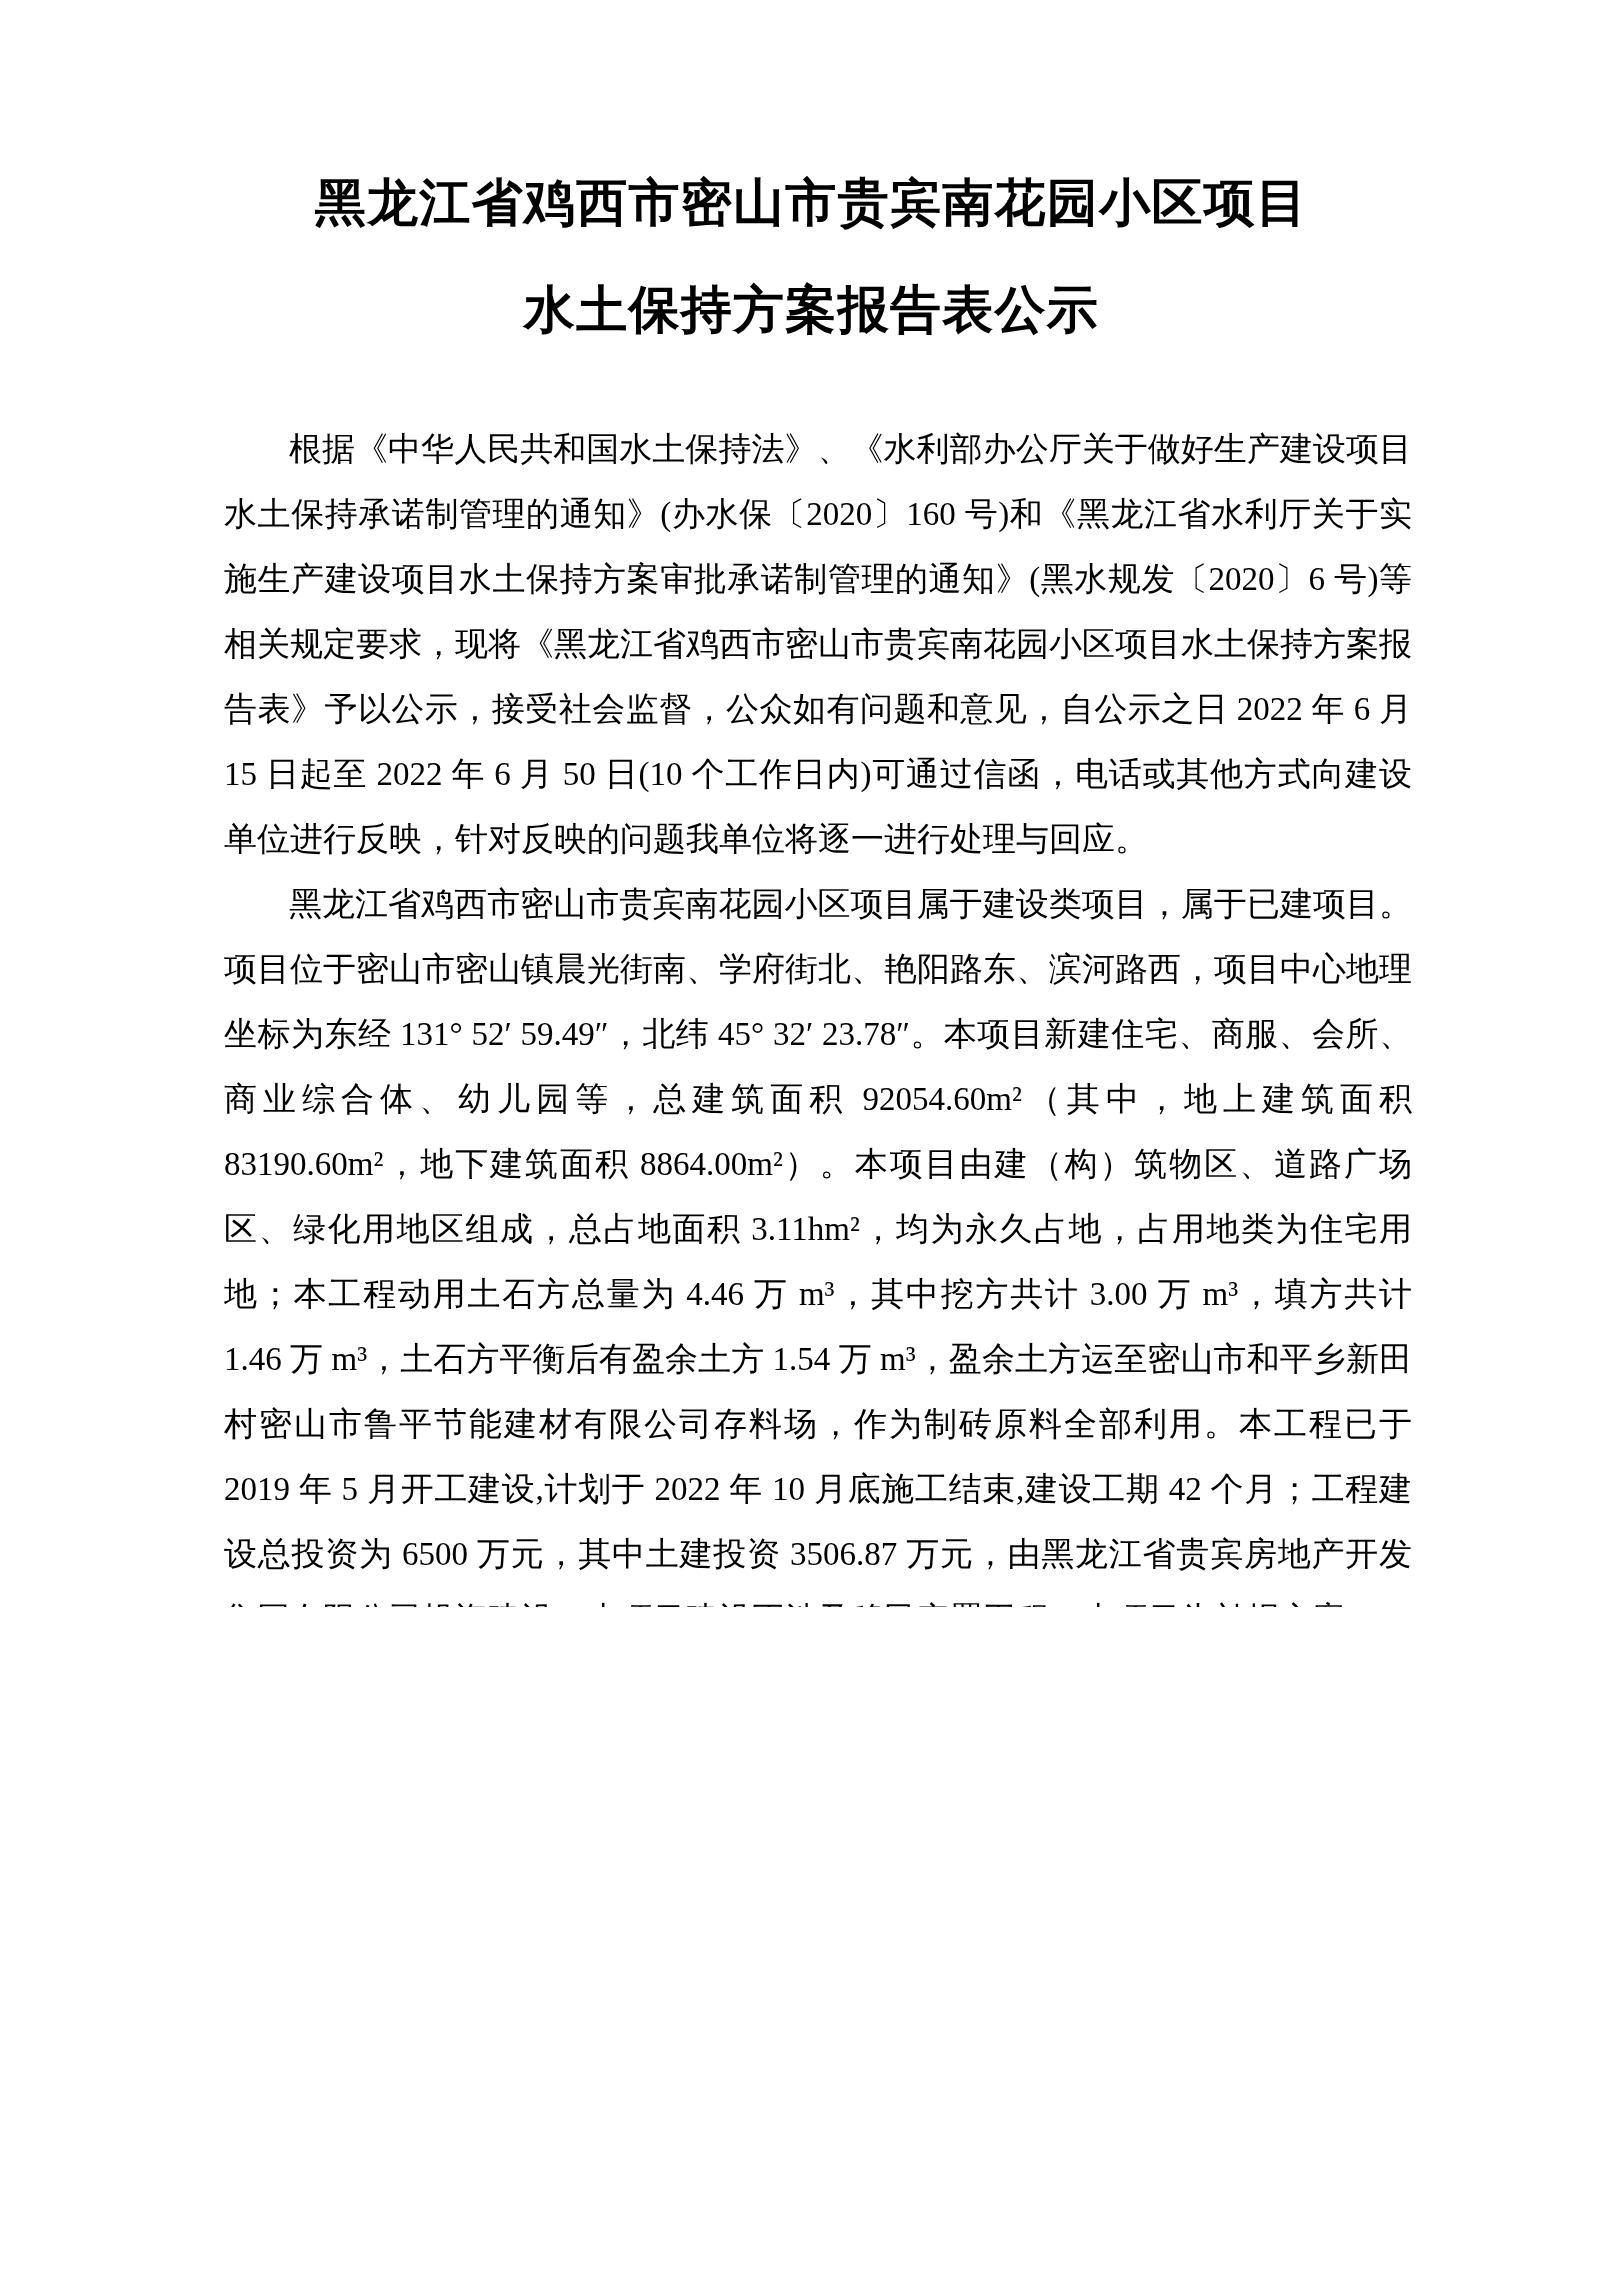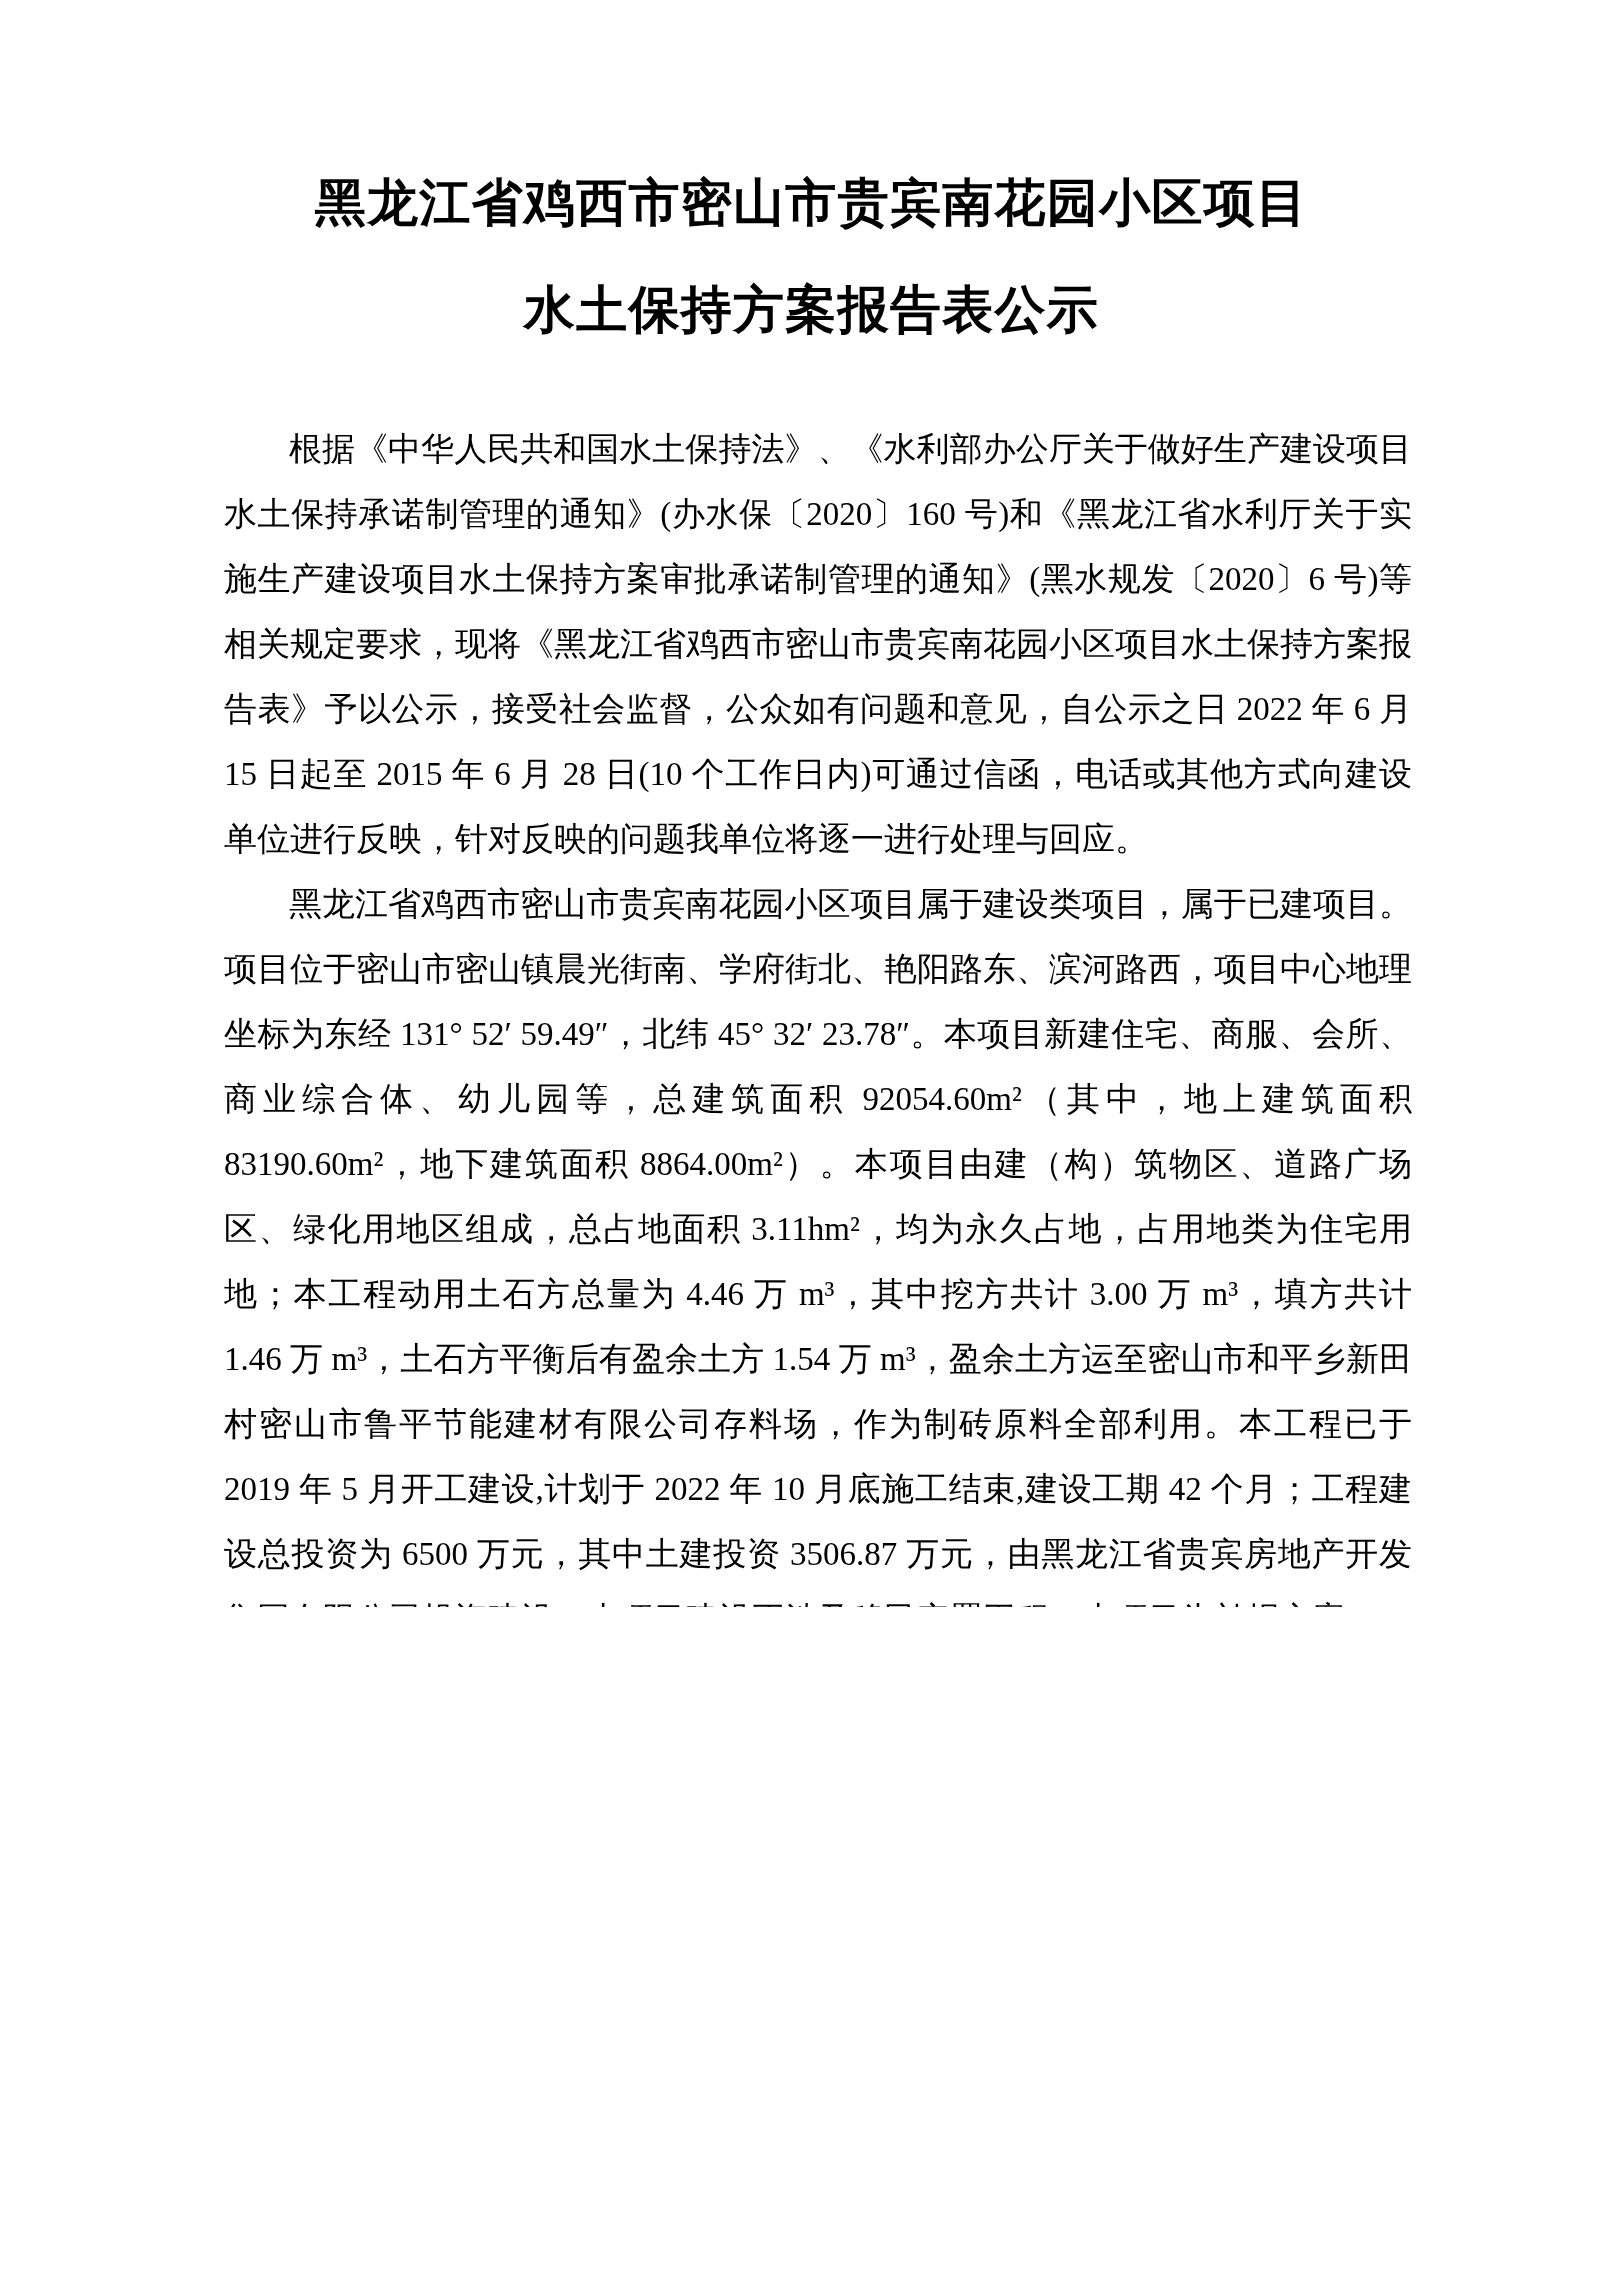--- a/index.html
+++ b/index.html
@@ -61,20 +61,20 @@
 <body>
 
 <div class="page">
 
   <h1 class="title">
     <span class="title-line">黑龙江省鸡西市密山市贵宾南花园小区项目</span>
     <span class="title-line">水土保持方案报告表公示</span>
   </h1>
 
   <div class="body-text">
-    <p class="para indent">根据《中华人民共和国水土保持法》、《水利部办公厅关于做好生产建设项目水土保持承诺制管理的通知》(办水保〔2020〕160 号)和《黑龙江省水利厅关于实施生产建设项目水土保持方案审批承诺制管理的通知》(黑水规发〔2020〕6 号)等相关规定要求，现将《黑龙江省鸡西市密山市贵宾南花园小区项目水土保持方案报告表》予以公示，接受社会监督，公众如有问题和意见，自公示之日 2022 年 6 月 15 日起至 2015 年 6 月 28 日(10 个工作日内)可通过信函，电话或其他方式向建设单位进行反映，针对反映的问题我单位将逐一进行处理与回应。</p>
+    <p class="para indent">根据《中华人民共和国水土保持法》、《水利部办公厅关于做好生产建设项目水土保持承诺制管理的通知》(办水保〔2020〕160 号)和《黑龙江省水利厅关于实施生产建设项目水土保持方案审批承诺制管理的通知》(黑水规发〔2020〕6 号)等相关规定要求，现将《黑龙江省鸡西市密山市贵宾南花园小区项目水土保持方案报告表》予以公示，接受社会监督，公众如有问题和意见，自公示之日 2022 年 6 月 15 日起至 2022 年 6 月 50 日(10 个工作日内)可通过信函，电话或其他方式向建设单位进行反映，针对反映的问题我单位将逐一进行处理与回应。</p>
     <p class="para indent">黑龙江省鸡西市密山市贵宾南花园小区项目属于建设类项目，属于已建项目。项目位于密山市密山镇晨光街南、学府街北、艳阳路东、滨河路西，项目中心地理坐标为东经 131° 52′ 59.49″，北纬 45° 32′ 23.78″。本项目新建住宅、商服、会所、商业综合体、幼儿园等，总建筑面积 92054.60m²（其中，地上建筑面积 83190.60m²，地下建筑面积 8864.00m²）。本项目由建（构）筑物区、道路广场区、绿化用地区组成，总占地面积 3.11hm²，均为永久占地，占用地类为住宅用地；本工程动用土石方总量为 4.46 万 m³，其中挖方共计 3.00 万 m³，填方共计 1.46 万 m³，土石方平衡后有盈余土方 1.54 万 m³，盈余土方运至密山市和平乡新田村密山市鲁平节能建材有限公司存料场，作为制砖原料全部利用。本工程已于 2019 年 5 月开工建设,计划于 2022 年 10 月底施工结束,建设工期 42 个月；工程建设总投资为 6500 万元，其中土建投资 3506.87 万元，由黑龙江省贵宾房地产开发集团有限公司投资建设。本项目建设不涉及移民安置工程。本项目为补报方案。</p>
   </div>
 
   <div class="footer">1</div>
 
 </div>
 
 
 </body></html>

